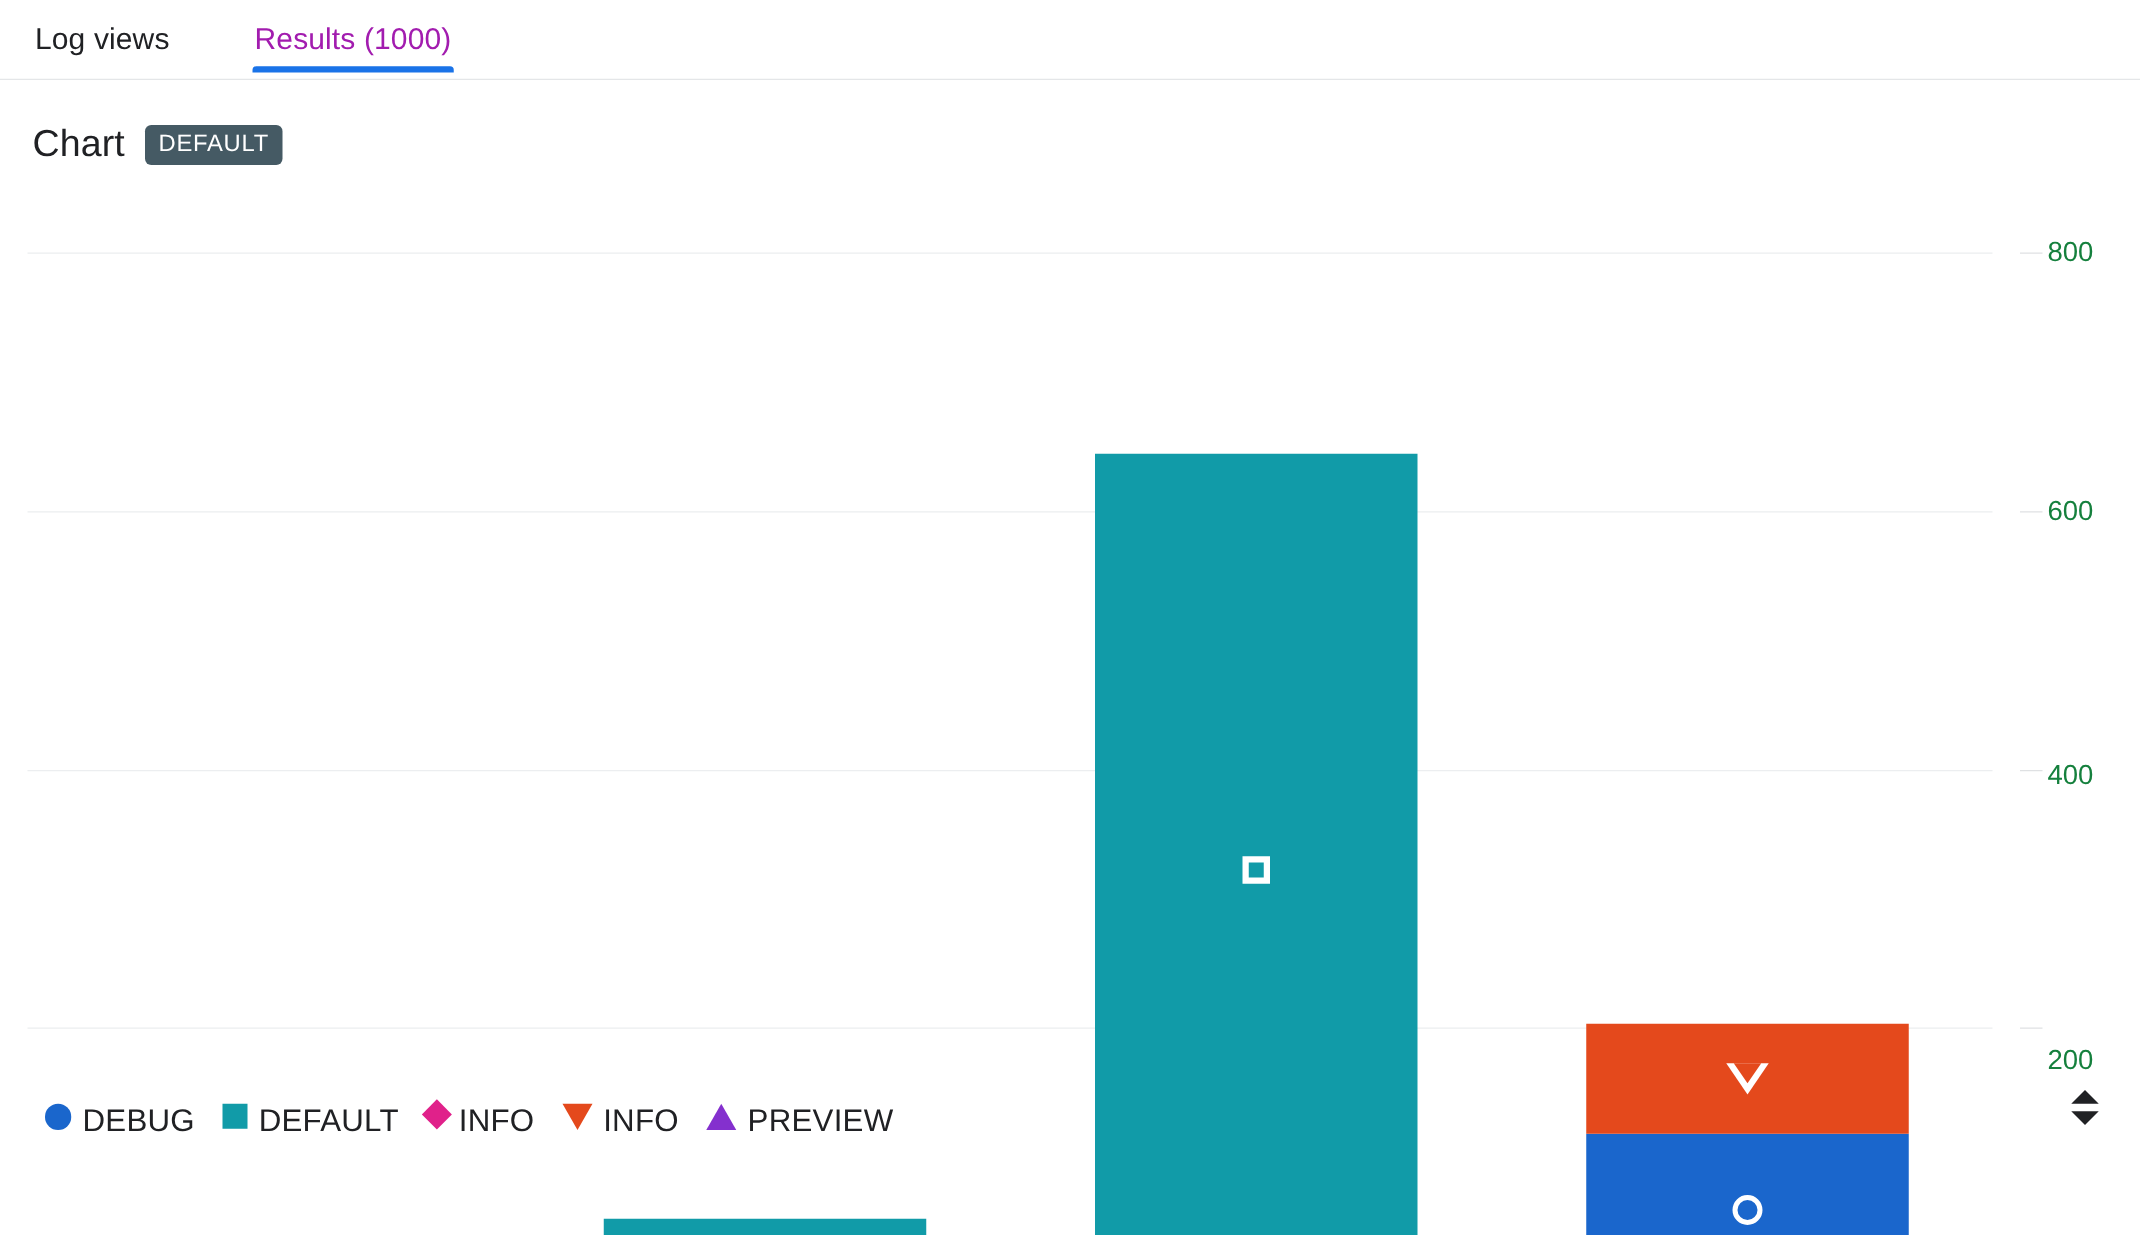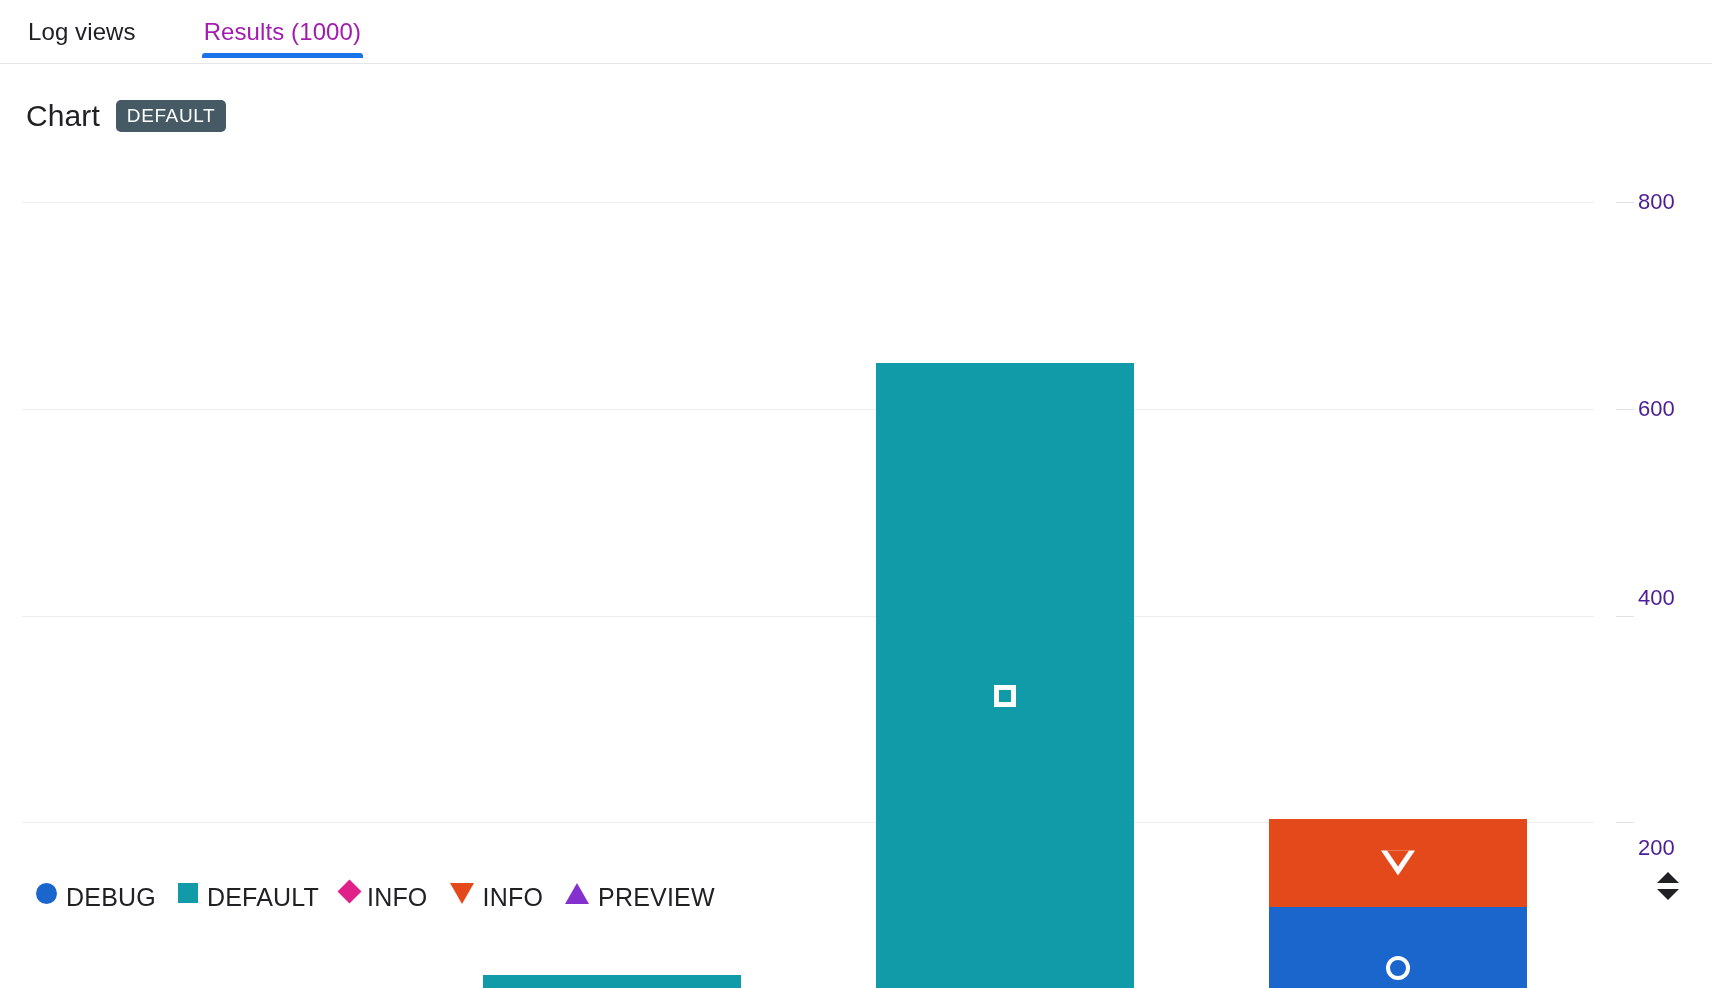--- a/index.html
+++ b/index.html
@@ -110,21 +110,21 @@
     position: absolute;
     left: 0;
     width: 1572px;
     height: 1px;
     background: #eceef0;
   }
   .ytick-label {
     position: absolute;
     left: 1616px;
     font-size: 22px;
-    color: #4c1d95;
+    color: #15803d;
     transform: translateY(-50%);
     white-space: nowrap;
   }
   .ytick-dash {
     position: absolute;
     left: 1594px;
     width: 18px;
     height: 1px;
     background: #dfe1e3;
   }
@@ -247,21 +247,21 @@
   <div class="preview-badge">DEFAULT</div>
 </div>
 
 <div class="chart-wrap">
   <div class="plot" id="plot">
       <div class="gridline" style="top: 620.25px;"></div>
       <div class="ytick-dash" style="top: 620.25px;"></div>
       <div class="ytick-label" style="top: 646px;">200</div>
       <div class="gridline" style="top: 413.5px;"></div>
       <div class="ytick-dash" style="top: 413.5px;"></div>
-      <div class="ytick-label" style="top: 396px;">400</div>
+      <div class="ytick-label" style="top: 418px;">400</div>
       <div class="gridline" style="top: 206.75px;"></div>
       <div class="ytick-dash" style="top: 206.75px;"></div>
       <div class="ytick-label" style="top: 206.75px; text-align: center;">600</div>
       <div class="gridline" style="top: 0px;"></div>
       <div class="ytick-dash" style="top: 0px;"></div>
       <div class="ytick-label" style="top: 0px;">800</div>
       <div class="bar-group" style="left: 460.5px; width: 258px; bottom: 0px; height: 53.755px;">
         <div class="bar-seg" style="background: rgb(17, 155, 168); height: 53.755px; bottom: 0px;"></div>
       </div>
       <div class="bar-group" style="left: 853.5px; width: 258px; bottom: 0px; height: 665.735px;">

